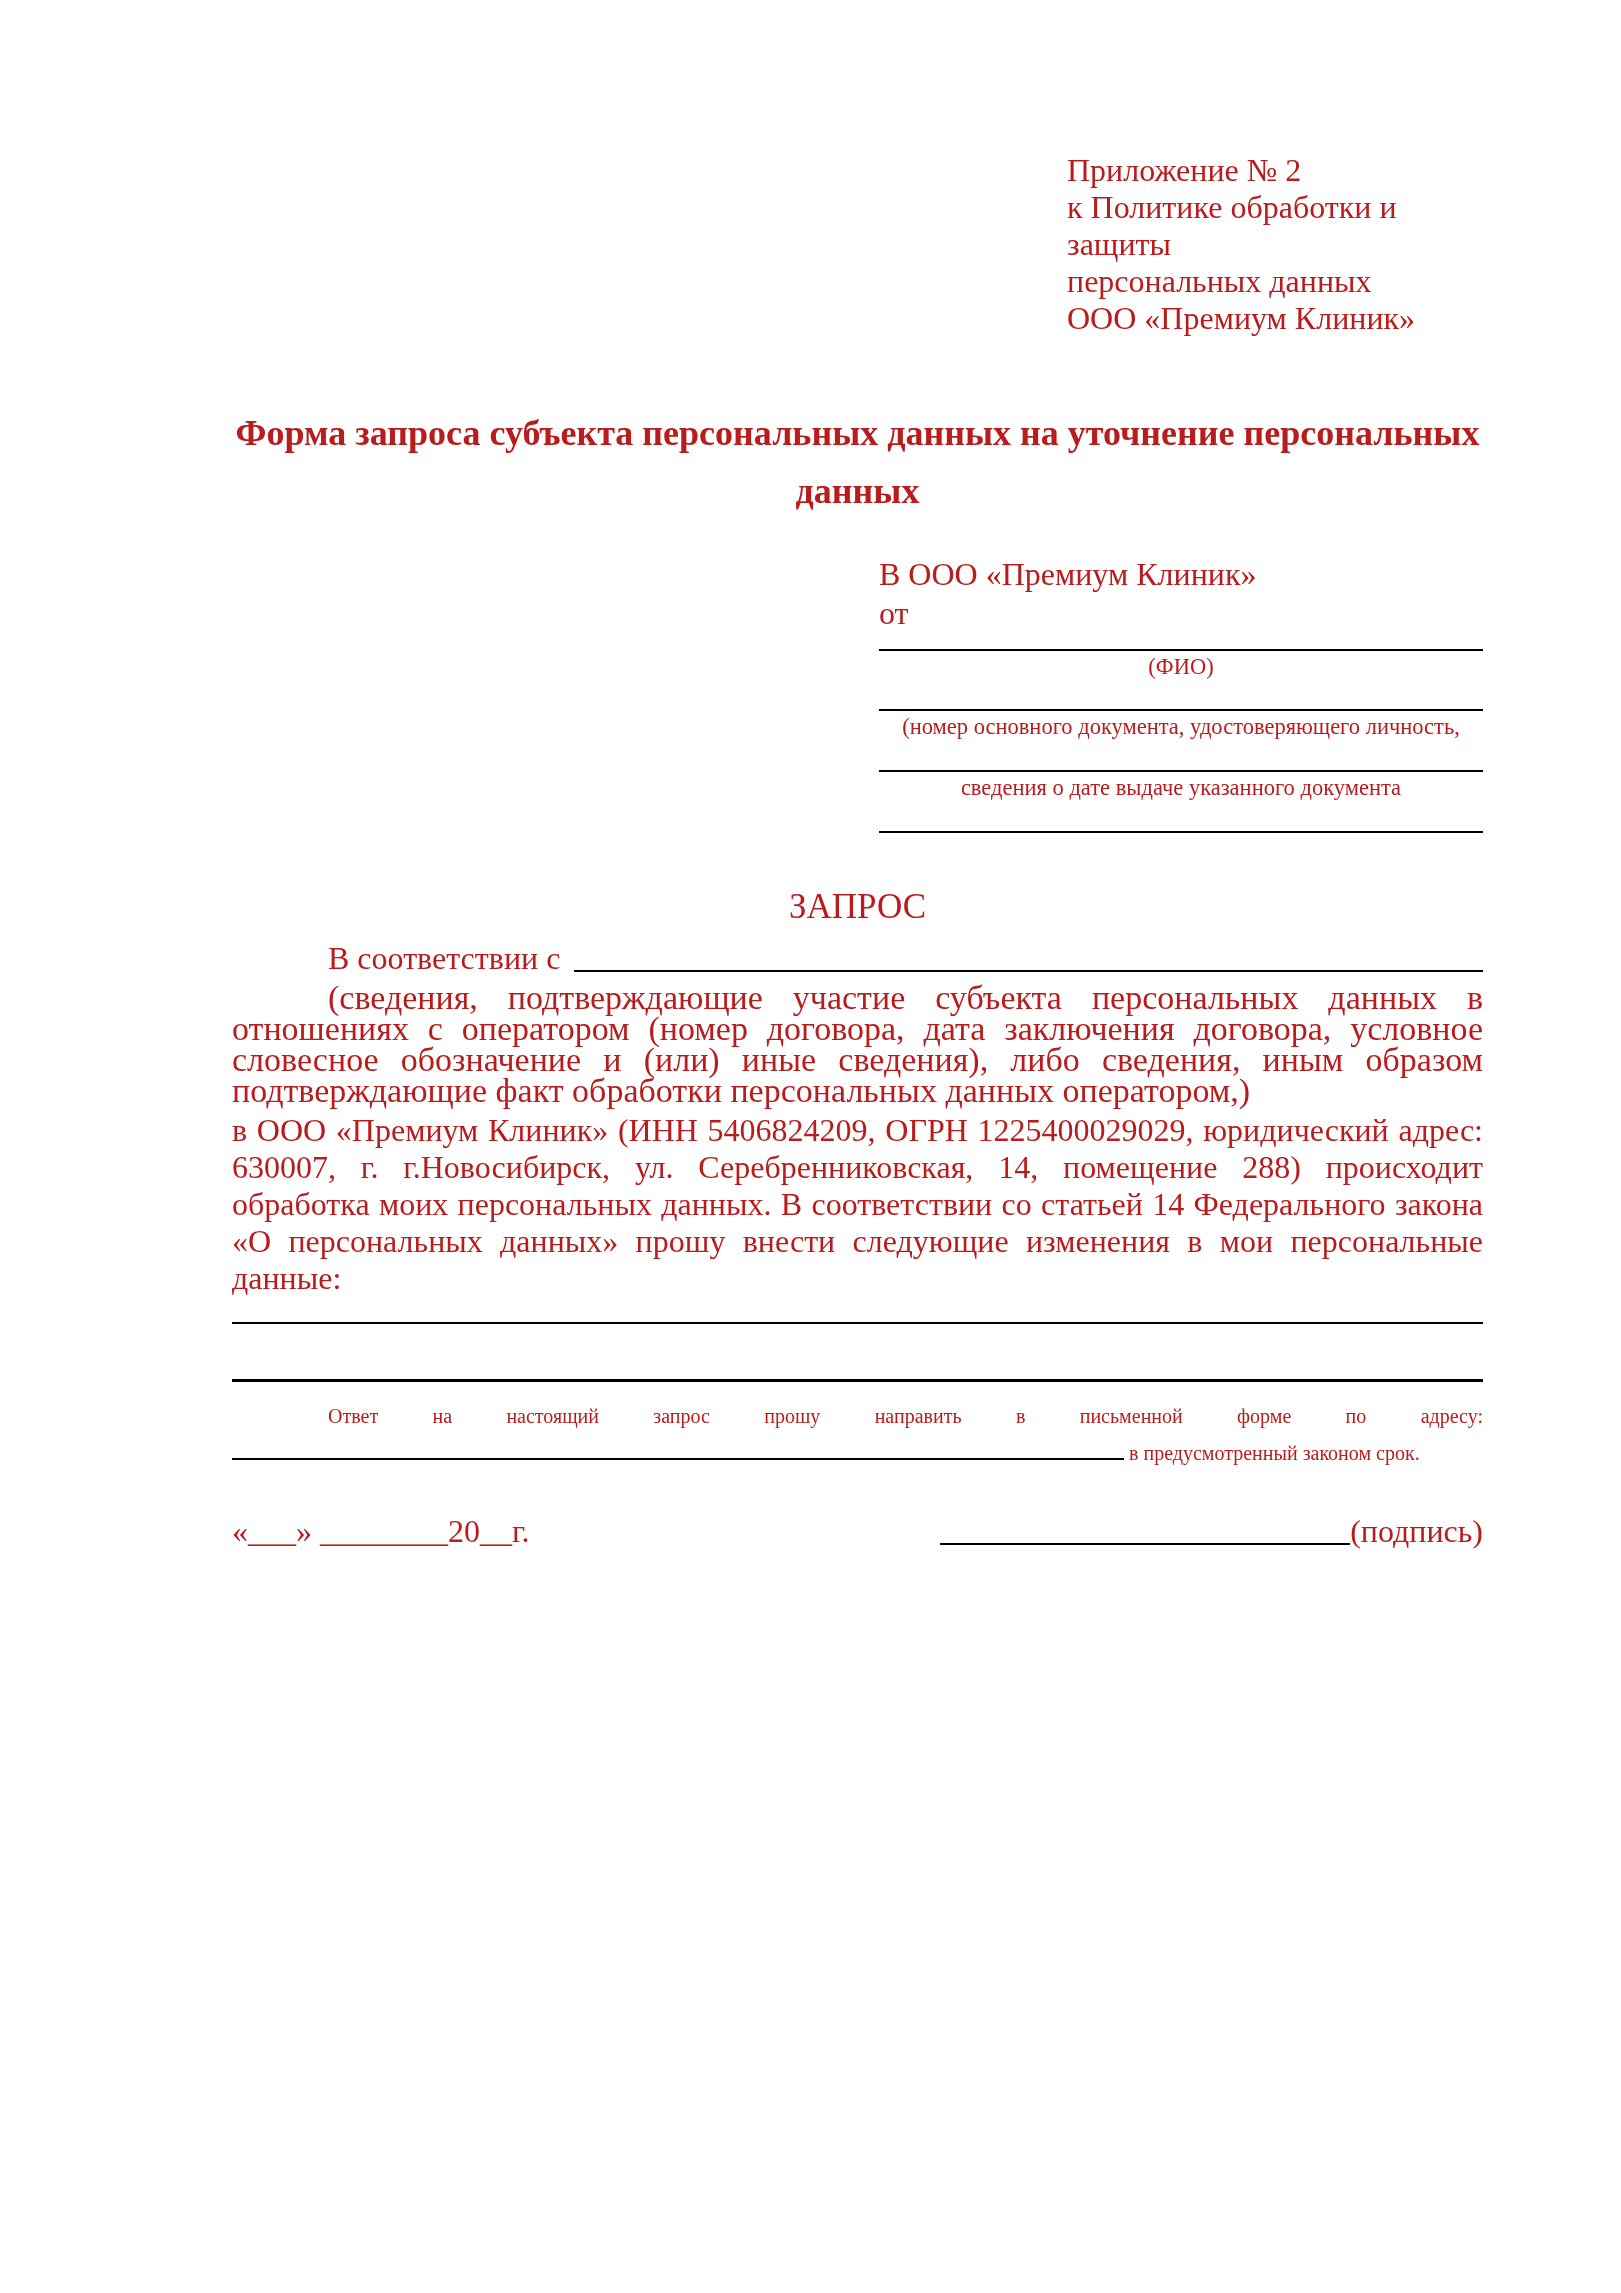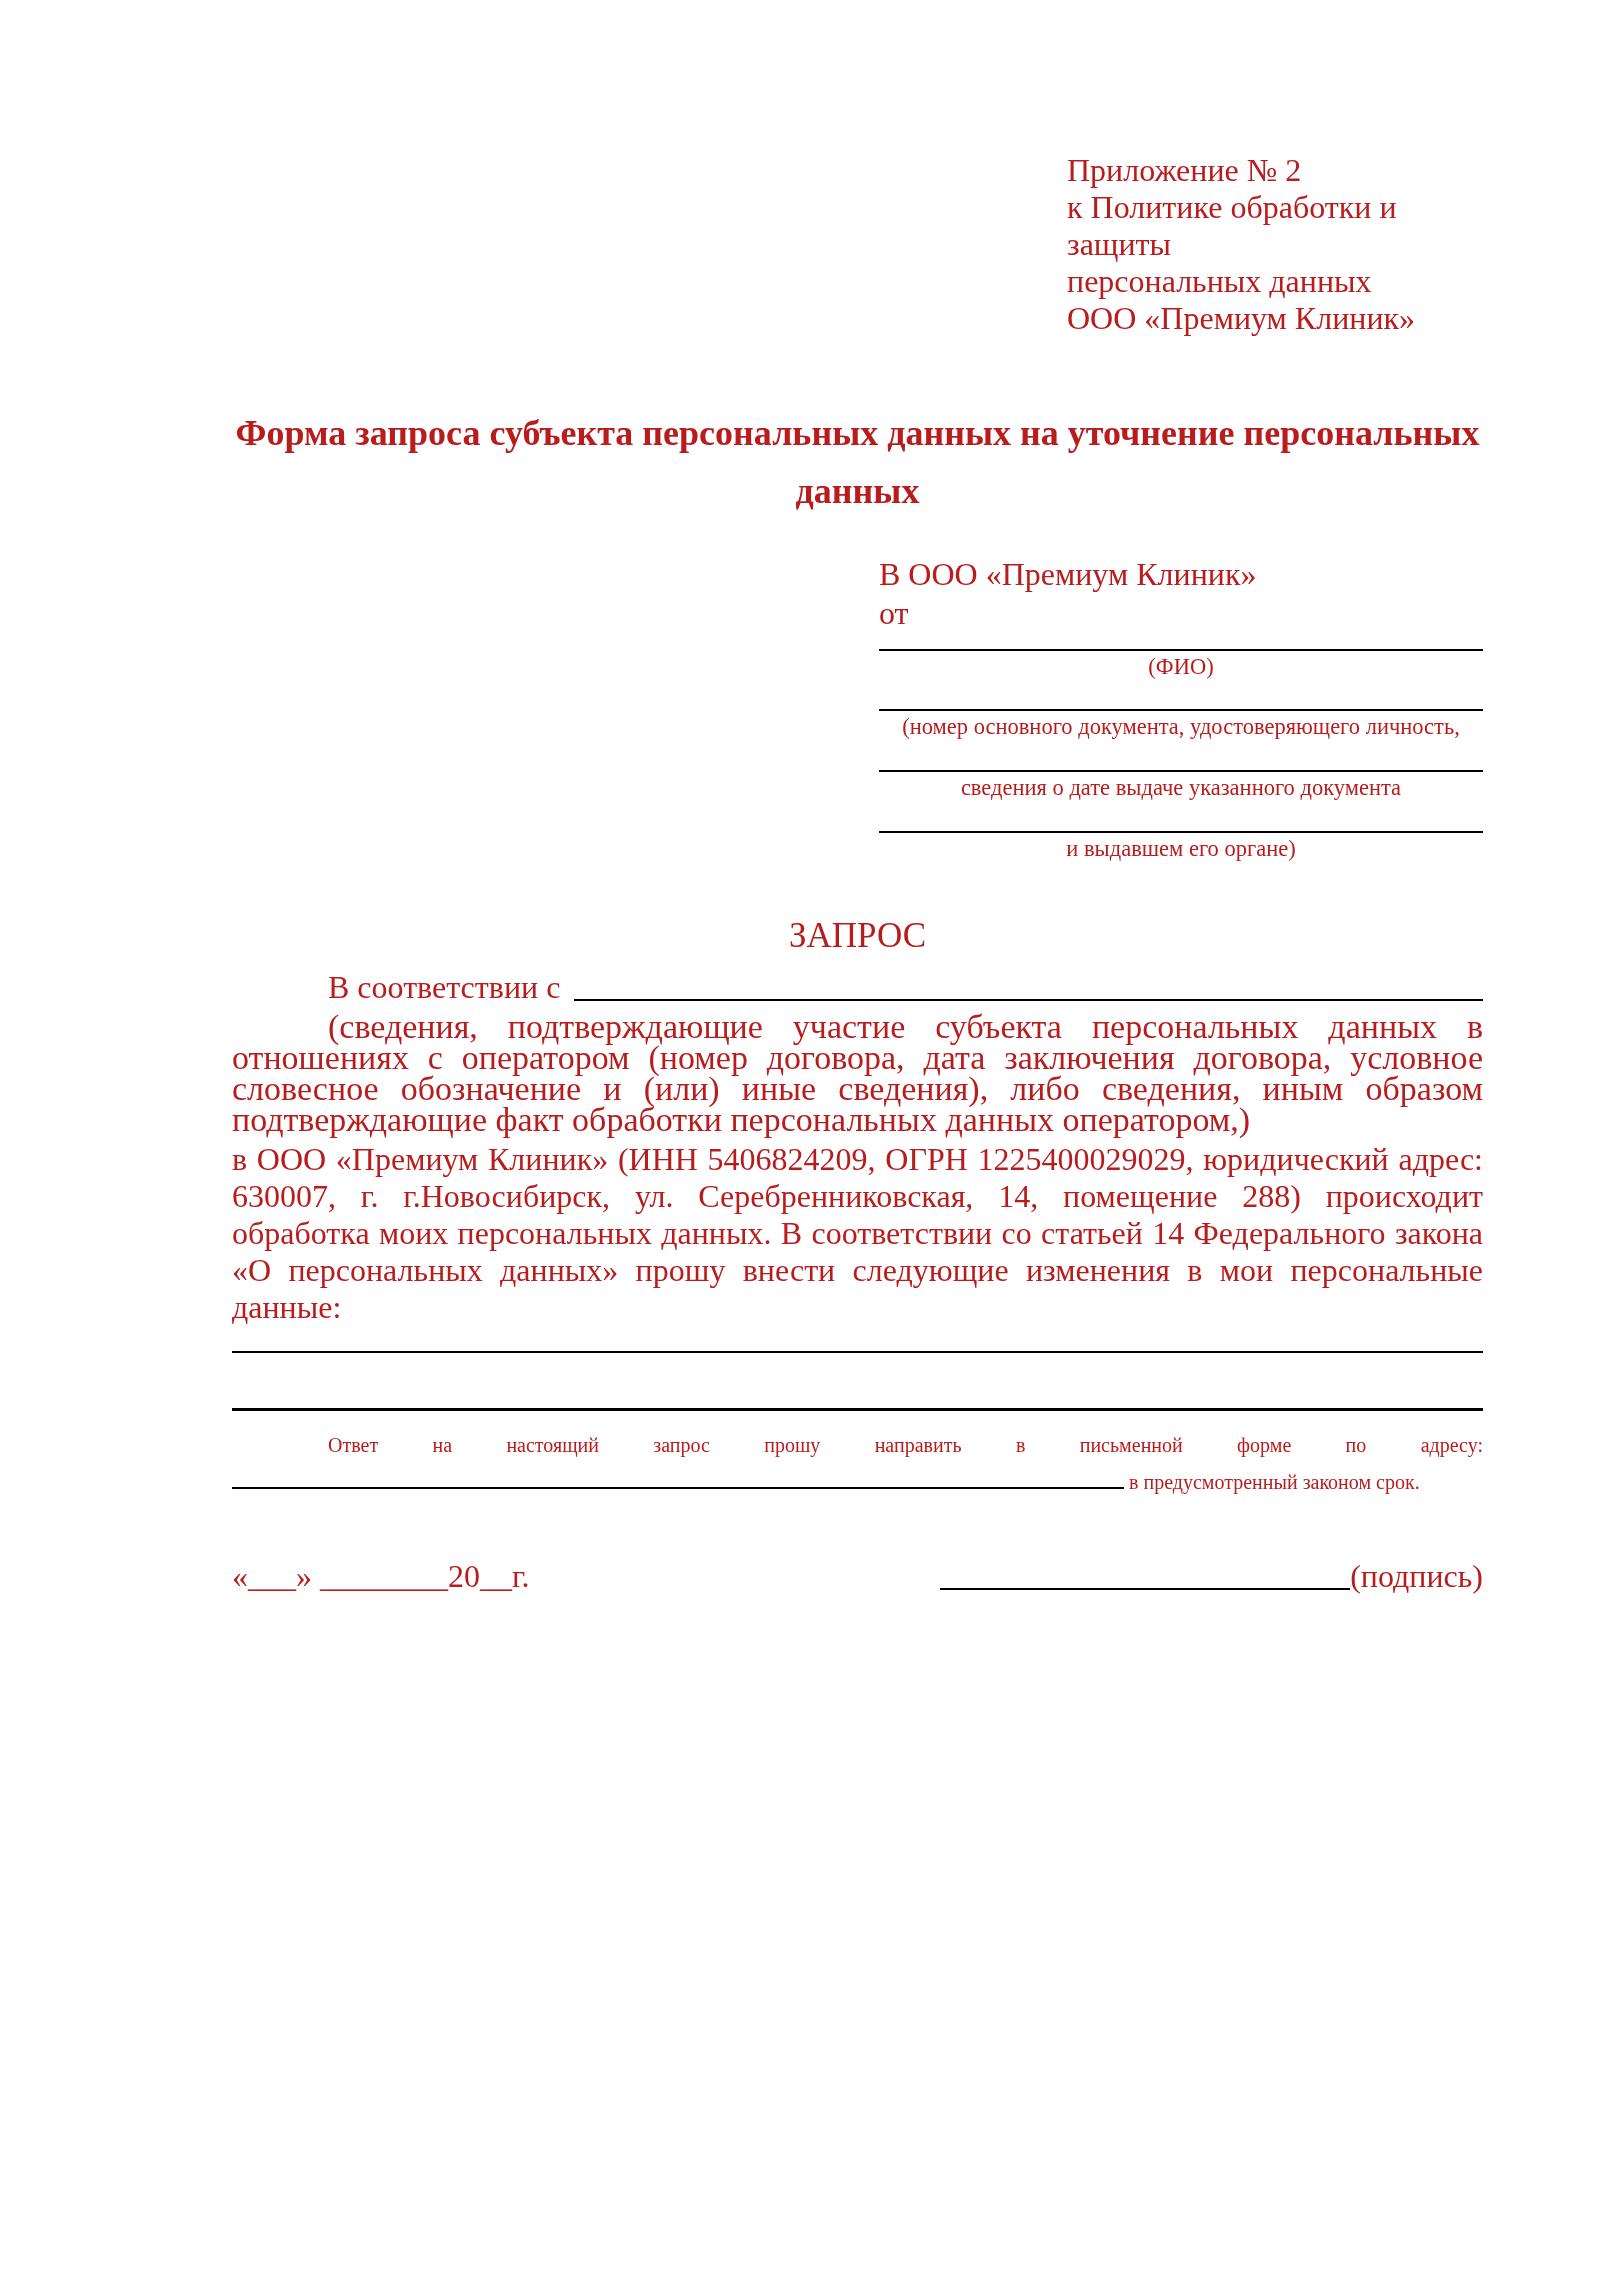--- a/index.html
+++ b/index.html
@@ -35,21 +35,21 @@
   
   .body-par { margin:5.9px 0 0 0; font-size:32px; line-height:37px; text-align:justify; }
   
   .blank-rule { width:100%; height:0; }
   .blank-rule.r1 { margin-top:25.5px; border-bottom:2px solid #000; }
   .blank-rule.r2 { margin-top:55px; border-bottom:3.9px solid #000; }
   
   .reply { margin:15.7px 0 0 0; font-size:20px; line-height:37px; text-align:justify; text-indent:96px; }
   .inline-rule { display:inline-block; width:892px; height:0; border-bottom:2px solid #000; }
   
-  .closing { display:flex; justify-content:space-between; align-items:flex-end; margin-top:57px; font-size:32px; line-height:37px; }
+  .closing { display:flex; justify-content:space-between; align-items:flex-end; margin-top:41px; font-size:32px; line-height:37px; }
   .sig { display:flex; align-items:flex-end; }
   .sig-rule { display:inline-block; width:410px; height:0; border-bottom:2px solid #000; margin-bottom:4.9px; }
 </style>
 </head>
 <body>
 
 <div class="page">
 
   <div class="appendix">
     <div>Приложение № 2</div>
@@ -74,21 +74,20 @@
       <div class="caption">(номер основного документа, удостоверяющего личность,</div>
     </div>
 
     <div class="field">
       <div class="rule"></div>
       <div class="caption">сведения о дате выдаче указанного документа</div>
     </div>
 
     <div class="field">
       <div class="rule"></div>
-      <div class="caption">и выдавшем его органе)</div>
     </div>
   </div>
 
   <div class="request-heading">ЗАПРОС</div>
 
   <div class="accordance">
     <span class="lead">В соответствии с</span>
     <span class="fill"></span>
   </div>
 

